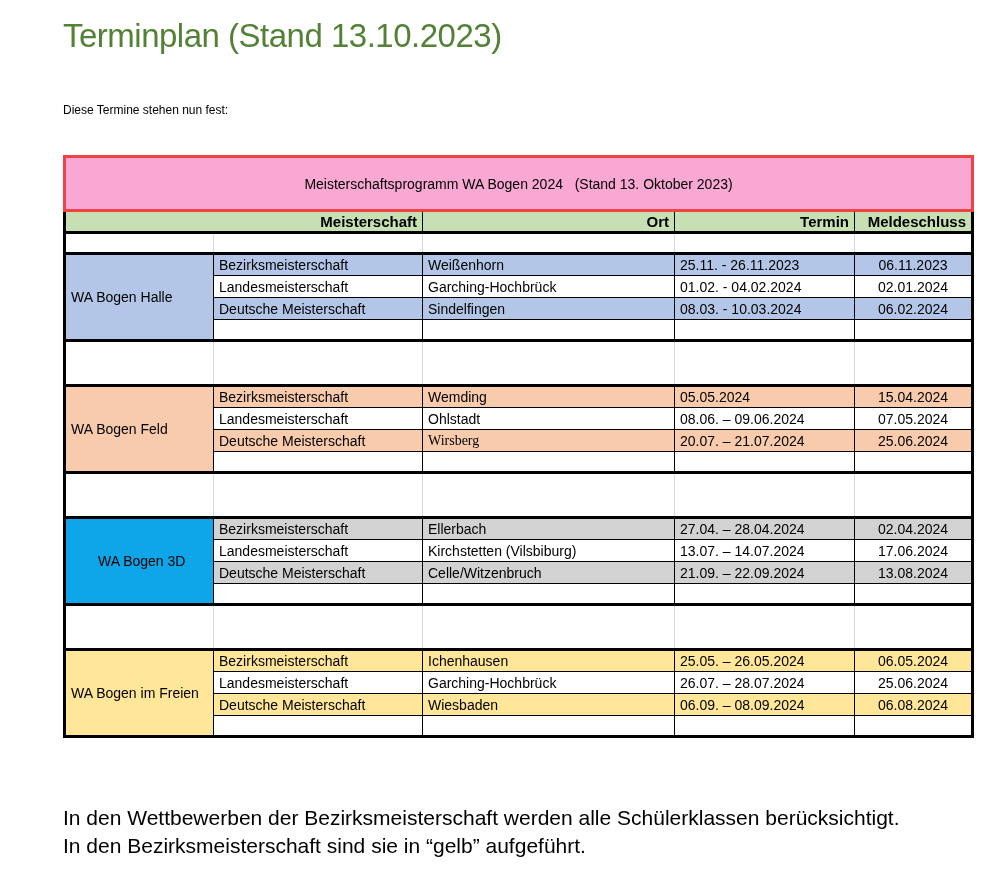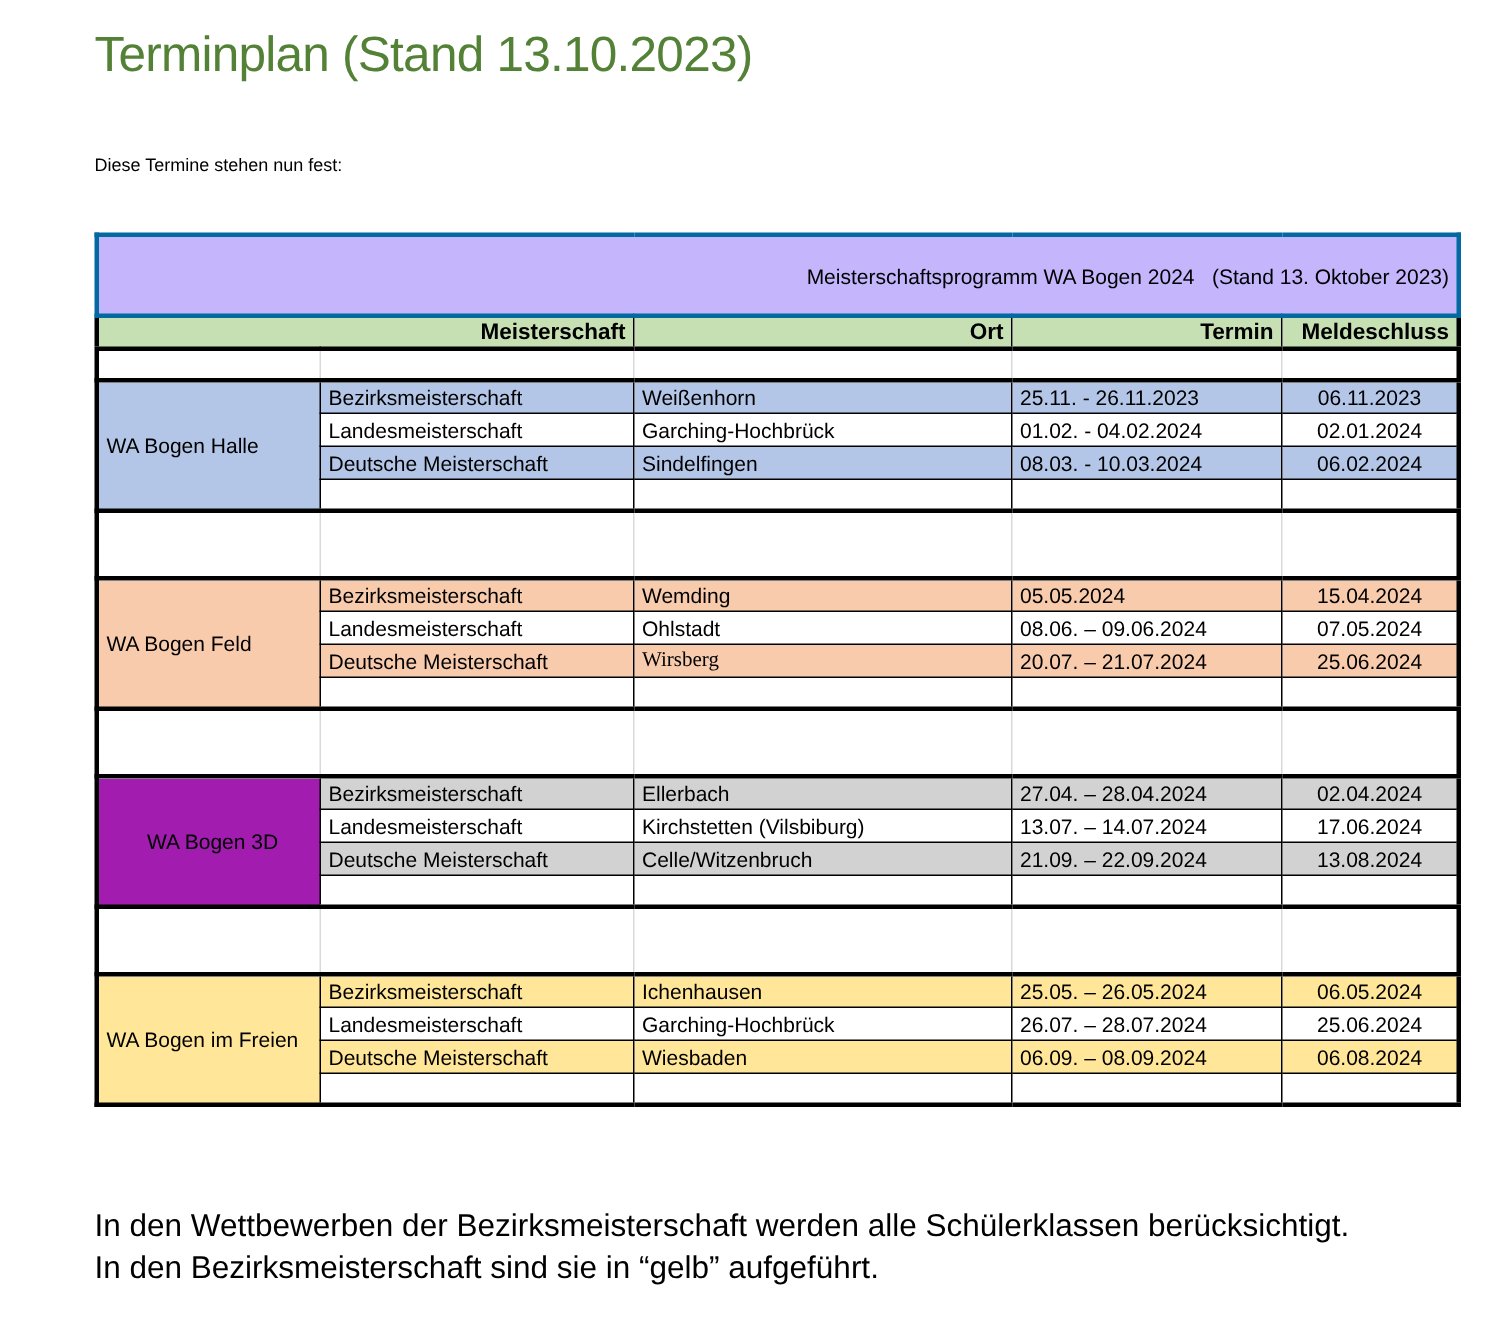--- a/index.html
+++ b/index.html
@@ -36,25 +36,25 @@
   }
   .schedule td, .schedule th {
     vertical-align: middle;
     font-size: 14px;
     padding: 0 5px;
     overflow: hidden;
     white-space: nowrap;
   }
   .title-cell {
     height: 54px;
-    background: #c4b5fd;
-    text-align: right;
+    background: #f9a8d4;
+    text-align: center;
     font-size: 17.5px;
     font-weight: 400;
-    border: 3px solid #0369a1;
+    border: 3px solid #ef4444;
     white-space: pre !important;
   }
   .schedule th.col-header {
     height: 22px;
     background: #c6e0b4;
     font-size: 15px;
     font-weight: 700;
     text-align: right;
     border: 1.5px solid #000;
     border-top: 3px solid #000;
@@ -184,21 +184,21 @@
           <td class="data-cell row-last"></td>
         </tr>
         <tr class="separator-row">
           <td class="ghost-cell"></td>
           <td class="ghost-cell"></td>
           <td class="ghost-cell"></td>
           <td class="ghost-cell"></td>
           <td class="ghost-cell"></td>
         </tr>
         <tr>
-          <td rowspan="4" class="label-cell" style="background: #a21caf; padding-left: 32px;">WA Bogen 3D</td>
+          <td rowspan="4" class="label-cell" style="background: #0ea5e9; padding-left: 32px;">WA Bogen 3D</td>
           <td class="data-cell col-meisterschaft row-first" style="background: rgb(210, 210, 210);">Bezirksmeisterschaft</td>
           <td class="data-cell col-ort row-first" style="background: rgb(210, 210, 210);">Ellerbach</td>
           <td class="data-cell col-termin row-first" style="background: rgb(210, 210, 210);">27.04. – 28.04.2024</td>
           <td class="data-cell col-meldeschluss row-first" style="background: rgb(210, 210, 210);">02.04.2024</td>
         </tr>
         <tr>
           <td class="data-cell col-meisterschaft">Landesmeisterschaft</td>
           <td class="data-cell col-ort">Kirchstetten (Vilsbiburg)</td>
           <td class="data-cell col-termin">13.07. – 14.07.2024</td>
           <td class="data-cell col-meldeschluss">17.06.2024</td>

